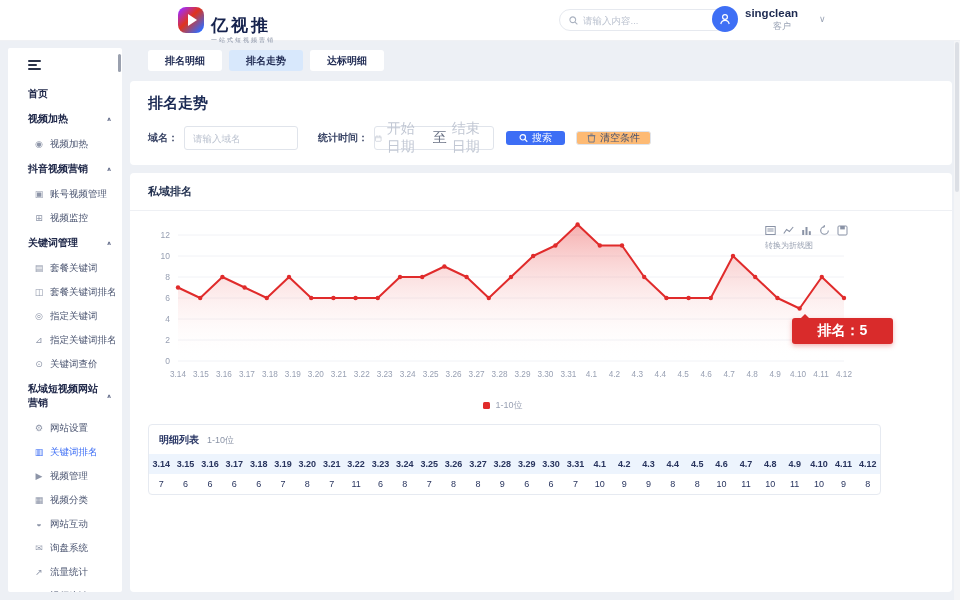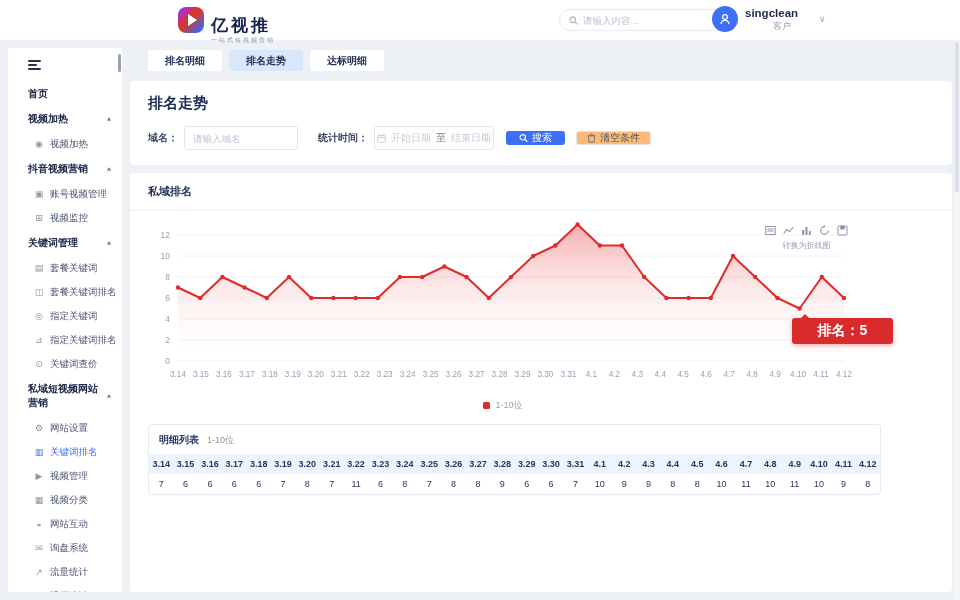--- a/index.html
+++ b/index.html
@@ -49,31 +49,31 @@
 
   .card { background:#fff; border-radius:4px; }
   .filter-card { padding:13px 18px 15px; margin-bottom:8px; }
   .page-title { font-size:15px; font-weight:bold; color:#1c2b55; margin-bottom:13px; }
   .filter-row { display:flex; align-items:center; font-size:10px; }
   .f-label { font-weight:bold; color:#3a4566; }
   .inp { height:24px; border:1px solid #e0e4eb; border-radius:3px; background:#fff; }
   .domain-inp { width:114px; margin-left:6px; padding:0 8px; font-size:9.5px; color:#333; outline:none; font-family:inherit; }
   .domain-inp::placeholder { color:#bcc3d0; }
   .time-label { margin-left:20px; }
-  .date-range { width:120px; margin-left:6px; display:flex; align-items:center; justify-content:center; gap:5px; color:#c2c8d4; font-size:10px; }
+  .date-range { width:120px; margin-left:6px; display:flex; align-items:center; justify-content:center; gap:5px; color:#c2c8d4; font-size:14px; }
   .date-sep { color:#6b7386; }
   .btn { height:14px; border-radius:3px; display:flex; align-items:center; gap:4px; font-size:10px; cursor:pointer; border:none; font-family:inherit; }
   .btn-search { margin-left:12px; background:#3d6ef5; color:#fff; padding:0 13px; }
   .btn-clear { margin-left:11px; background:#fdba74; color:#4a5470; border:1px solid #e0e4eb; padding:0 10px; }
   .ticon { width:9px; height:10px; }
 
   .panel-card { flex:1; display:flex; flex-direction:column; }
   .panel-head { padding:11px 18px; border-bottom:1px solid #eef0f4; font-size:11px; font-weight:bold; color:#22304f; }
   .chart-zone { position:relative; width:730px; padding:10px 0 0 18px; }
-  .toolbox { position:absolute; right:12px; top:14px; display:flex; flex-direction:column; align-items:center; }
+  .toolbox { position:absolute; right:12px; top:14px; display:flex; flex-direction:column; align-items:flex-start; }
   .tb-icons { display:flex; gap:7px; }
   .tb-icons svg { cursor:pointer; }
   .tb-caption { font-size:8px; color:#99a1b2; margin-top:4px; }
   .legend-row { display:flex; align-items:center; justify-content:center; gap:5px; margin-top:2px; width:710px; }
   .legend-dot { width:7px; height:7px; border-radius:1.5px; }
   .legend-label { font-size:9px; color:#98a0b3; }
   .tooltip { position:absolute; background:#d92b2b; color:#fff; font-size:14px; font-weight:bold; padding:4px 26px; border-radius:3px; white-space:nowrap; box-shadow:0 2px 5px rgba(217,43,43,.35); }
   .tooltip::before { content:""; position:absolute; top:-4px; left:9px; border-left:4px solid transparent; border-right:4px solid transparent; border-bottom:4px solid #d92b2b; }
 
   .dtable-wrap { margin:12px 18px 0; width:733px; border:1px solid #e6eaf1; border-radius:4px; overflow:hidden; }

